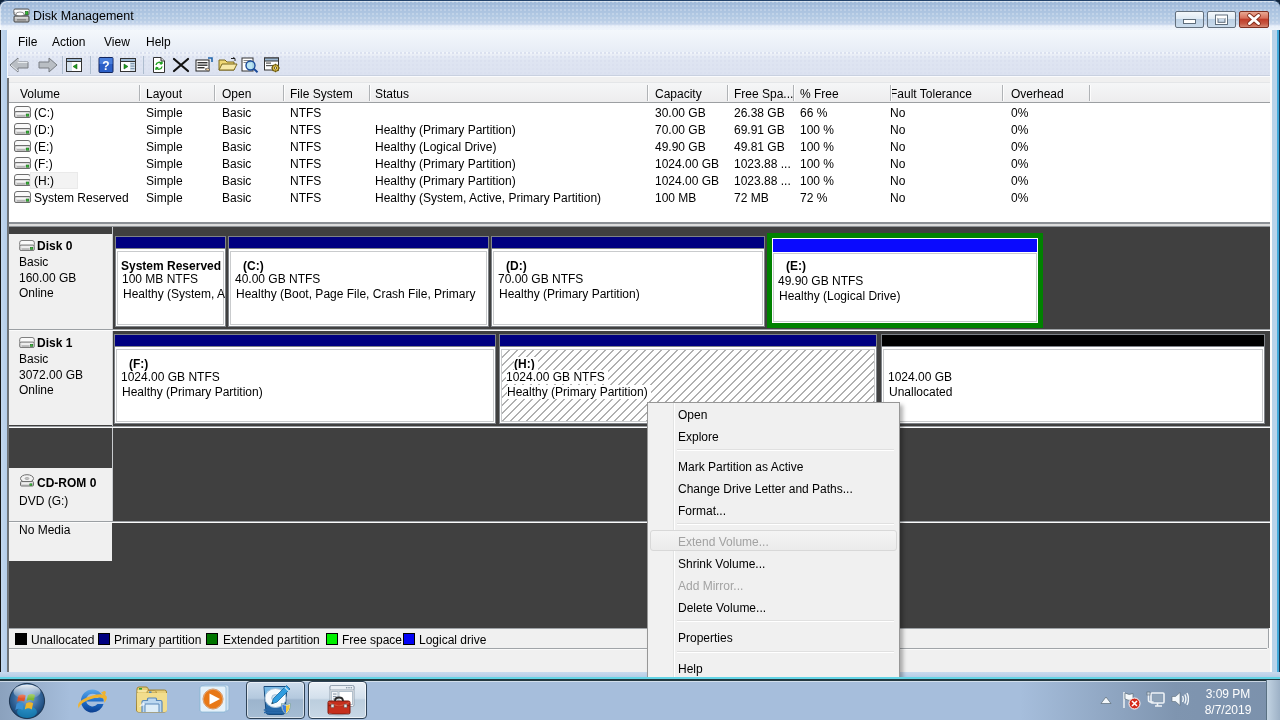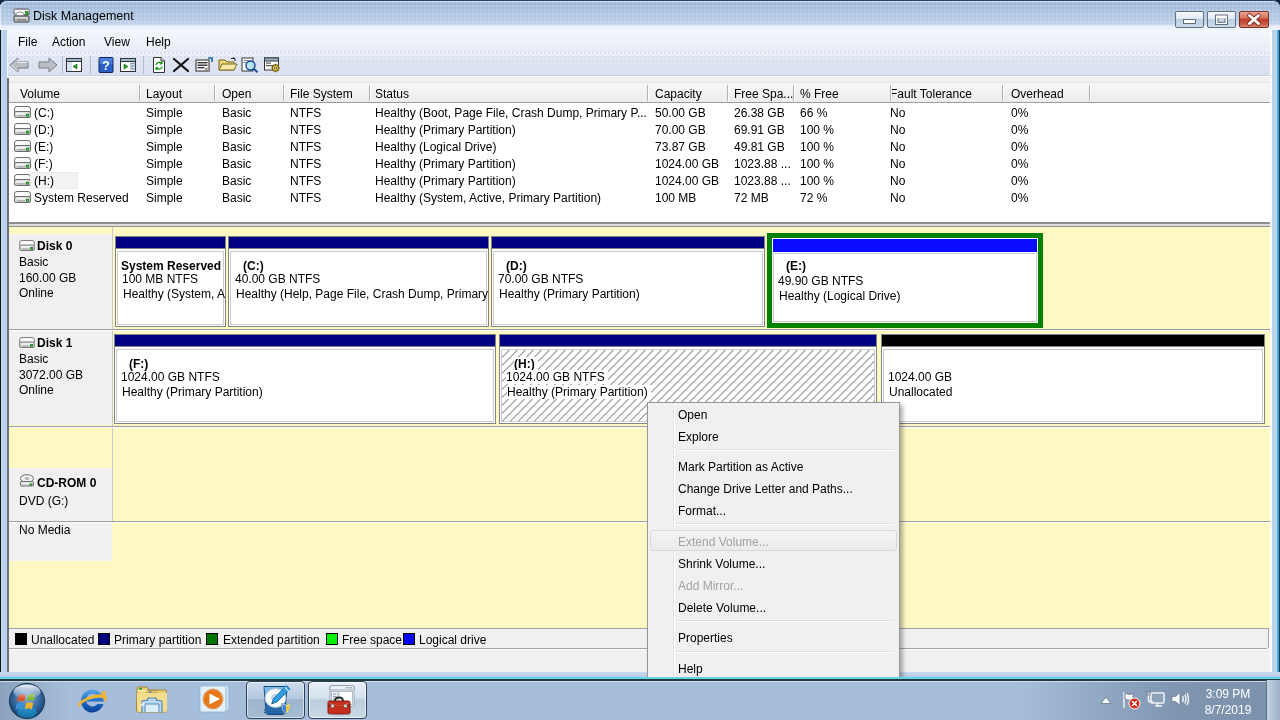--- a/index.html
+++ b/index.html
@@ -47,21 +47,21 @@
 #lhead .hcell { position:absolute; top:4px; font-size:12px; color:#000; }
 #lhead .hsep { position:absolute; top:2px; width:1px; height:16px; background:#b0b3b6; box-shadow:1px 0 0 #fdfdfd; }
 .lrow { position:absolute; left:0; width:1261px; height:17px; }
 .lrow span { position:absolute; top:2px; white-space:nowrap; }
 
 
 #split { position:absolute; left:9px; top:222px; width:1261px; height:5px; background:#dcdcdc;
   border-top:2px solid #8b8f94; border-bottom:1px solid #909498; }
 
 
-#graph { position:absolute; left:9px; top:227px; width:1261px; height:401px; background:#fef9c3; }
+#graph { position:absolute; left:9px; top:227px; width:1261px; height:401px; background:#404040; }
 .rowline { position:absolute; left:0; width:1261px; height:1px; background:#9b9fa3; box-shadow:0 1px 0 #fbfbfb; }
 .coldiv { position:absolute; left:103px; width:1px; background:#c8cbce; }
 .dlabel { position:absolute; left:0px; width:103px; background:#f0f0f0; }
 .dlabel .dname { position:absolute; left:28px; font-weight:bold; font-size:12px; white-space:nowrap; }
 .dlabel .dln { position:absolute; left:10px; font-size:12px; white-space:nowrap; }
 .pcell { position:absolute; border:1px solid #7f8388; background:#fff; }
 .pcell .bar { position:absolute; left:0; top:0; width:100%; height:12px; border-bottom:1px solid #7f8388; }
 .pcell .pbody { position:absolute; left:1px; right:1px; top:14px; bottom:1px; border:1px solid #c9cbcd; background:#fff; }
 .pcell .t1 { position:absolute; left:14px; top:22px; font-weight:bold; white-space:nowrap; }
 .pcell .t2 { position:absolute; left:6px; top:35px; white-space:nowrap; }
@@ -282,22 +282,21 @@
         <use href="#drv"></use>
       </svg>
     <svg style="position:absolute;left:5px;top:109px" width="17" height="12">
         <use href="#drv"></use>
       </svg>
     <div class="lrow" style="top:22px">
       <span style="left:25px">(C:)</span>
         <span style="left:137px">Simple</span>
         <span style="left:213px">Basic</span>
         <span style="left:281px">NTFS</span>
-        <span style="left:366px">Healthy (Boot, Page File, Crash Dump, Primary P...</span>
-        <span style="left:646px">50.00 GB</span>
+        <span style="left:646px">30.00 GB</span>
         <span style="left:725px">26.38 GB</span>
         <span style="left:791px">66 %</span>
         <span style="left:881px">No</span>
         <span style="left:1002px">0%</span>
     </div>
     <div class="lrow" style="top:39px">
       <span style="left:25px">(D:)</span>
         <span style="left:137px">Simple</span>
         <span style="left:213px">Basic</span>
         <span style="left:281px">NTFS</span>
@@ -307,21 +306,21 @@
         <span style="left:791px">100 %</span>
         <span style="left:881px">No</span>
         <span style="left:1002px">0%</span>
     </div>
     <div class="lrow" style="top:56px">
       <span style="left:25px">(E:)</span>
         <span style="left:137px">Simple</span>
         <span style="left:213px">Basic</span>
         <span style="left:281px">NTFS</span>
         <span style="left:366px">Healthy (Logical Drive)</span>
-        <span style="left:646px">73.87 GB</span>
+        <span style="left:646px">49.90 GB</span>
         <span style="left:725px">49.81 GB</span>
         <span style="left:791px">100 %</span>
         <span style="left:881px">No</span>
         <span style="left:1002px">0%</span>
     </div>
     <div class="lrow" style="top:73px">
       <span style="left:25px">(F:)</span>
         <span style="left:137px">Simple</span>
         <span style="left:213px">Basic</span>
         <span style="left:281px">NTFS</span>
@@ -380,21 +379,21 @@
       <div class="pbody"></div>
       <span class="t1" style="left:5px">System Reserved</span>
       <span class="t2">100 MB NTFS</span>
       <span class="t3">Healthy (System, A</span>
     </div>
     <div class="pcell" style="left:219px; top:9px; width:261px; height:91px;">
       <div class="bar" style="background:#000080"></div>
       <div class="pbody"></div>
       <span class="t1">(C:)</span>
       <span class="t2">40.00 GB NTFS</span>
-      <span class="t3">Healthy (Help, Page File, Crash Dump, Primary</span>
+      <span class="t3">Healthy (Boot, Page File, Crash File, Primary</span>
     </div>
     <div class="pcell" style="left:482px; top:9px; width:274px; height:91px;">
       <div class="bar" style="background:#000080"></div>
       <div class="pbody"></div>
       <span class="t1">(D:)</span>
       <span class="t2">70.00 GB NTFS</span>
       <span class="t3">Healthy (Primary Partition)</span>
     </div>
     <div class="pcell" style="left:758px; top:6px; width:276px; height:95px; border:5px solid #008200;">
       <div class="bar" style="left:1px; top:1px; width:calc(100% - 2px); height:13px; background:#0a0afe; border-bottom:none;"></div>

